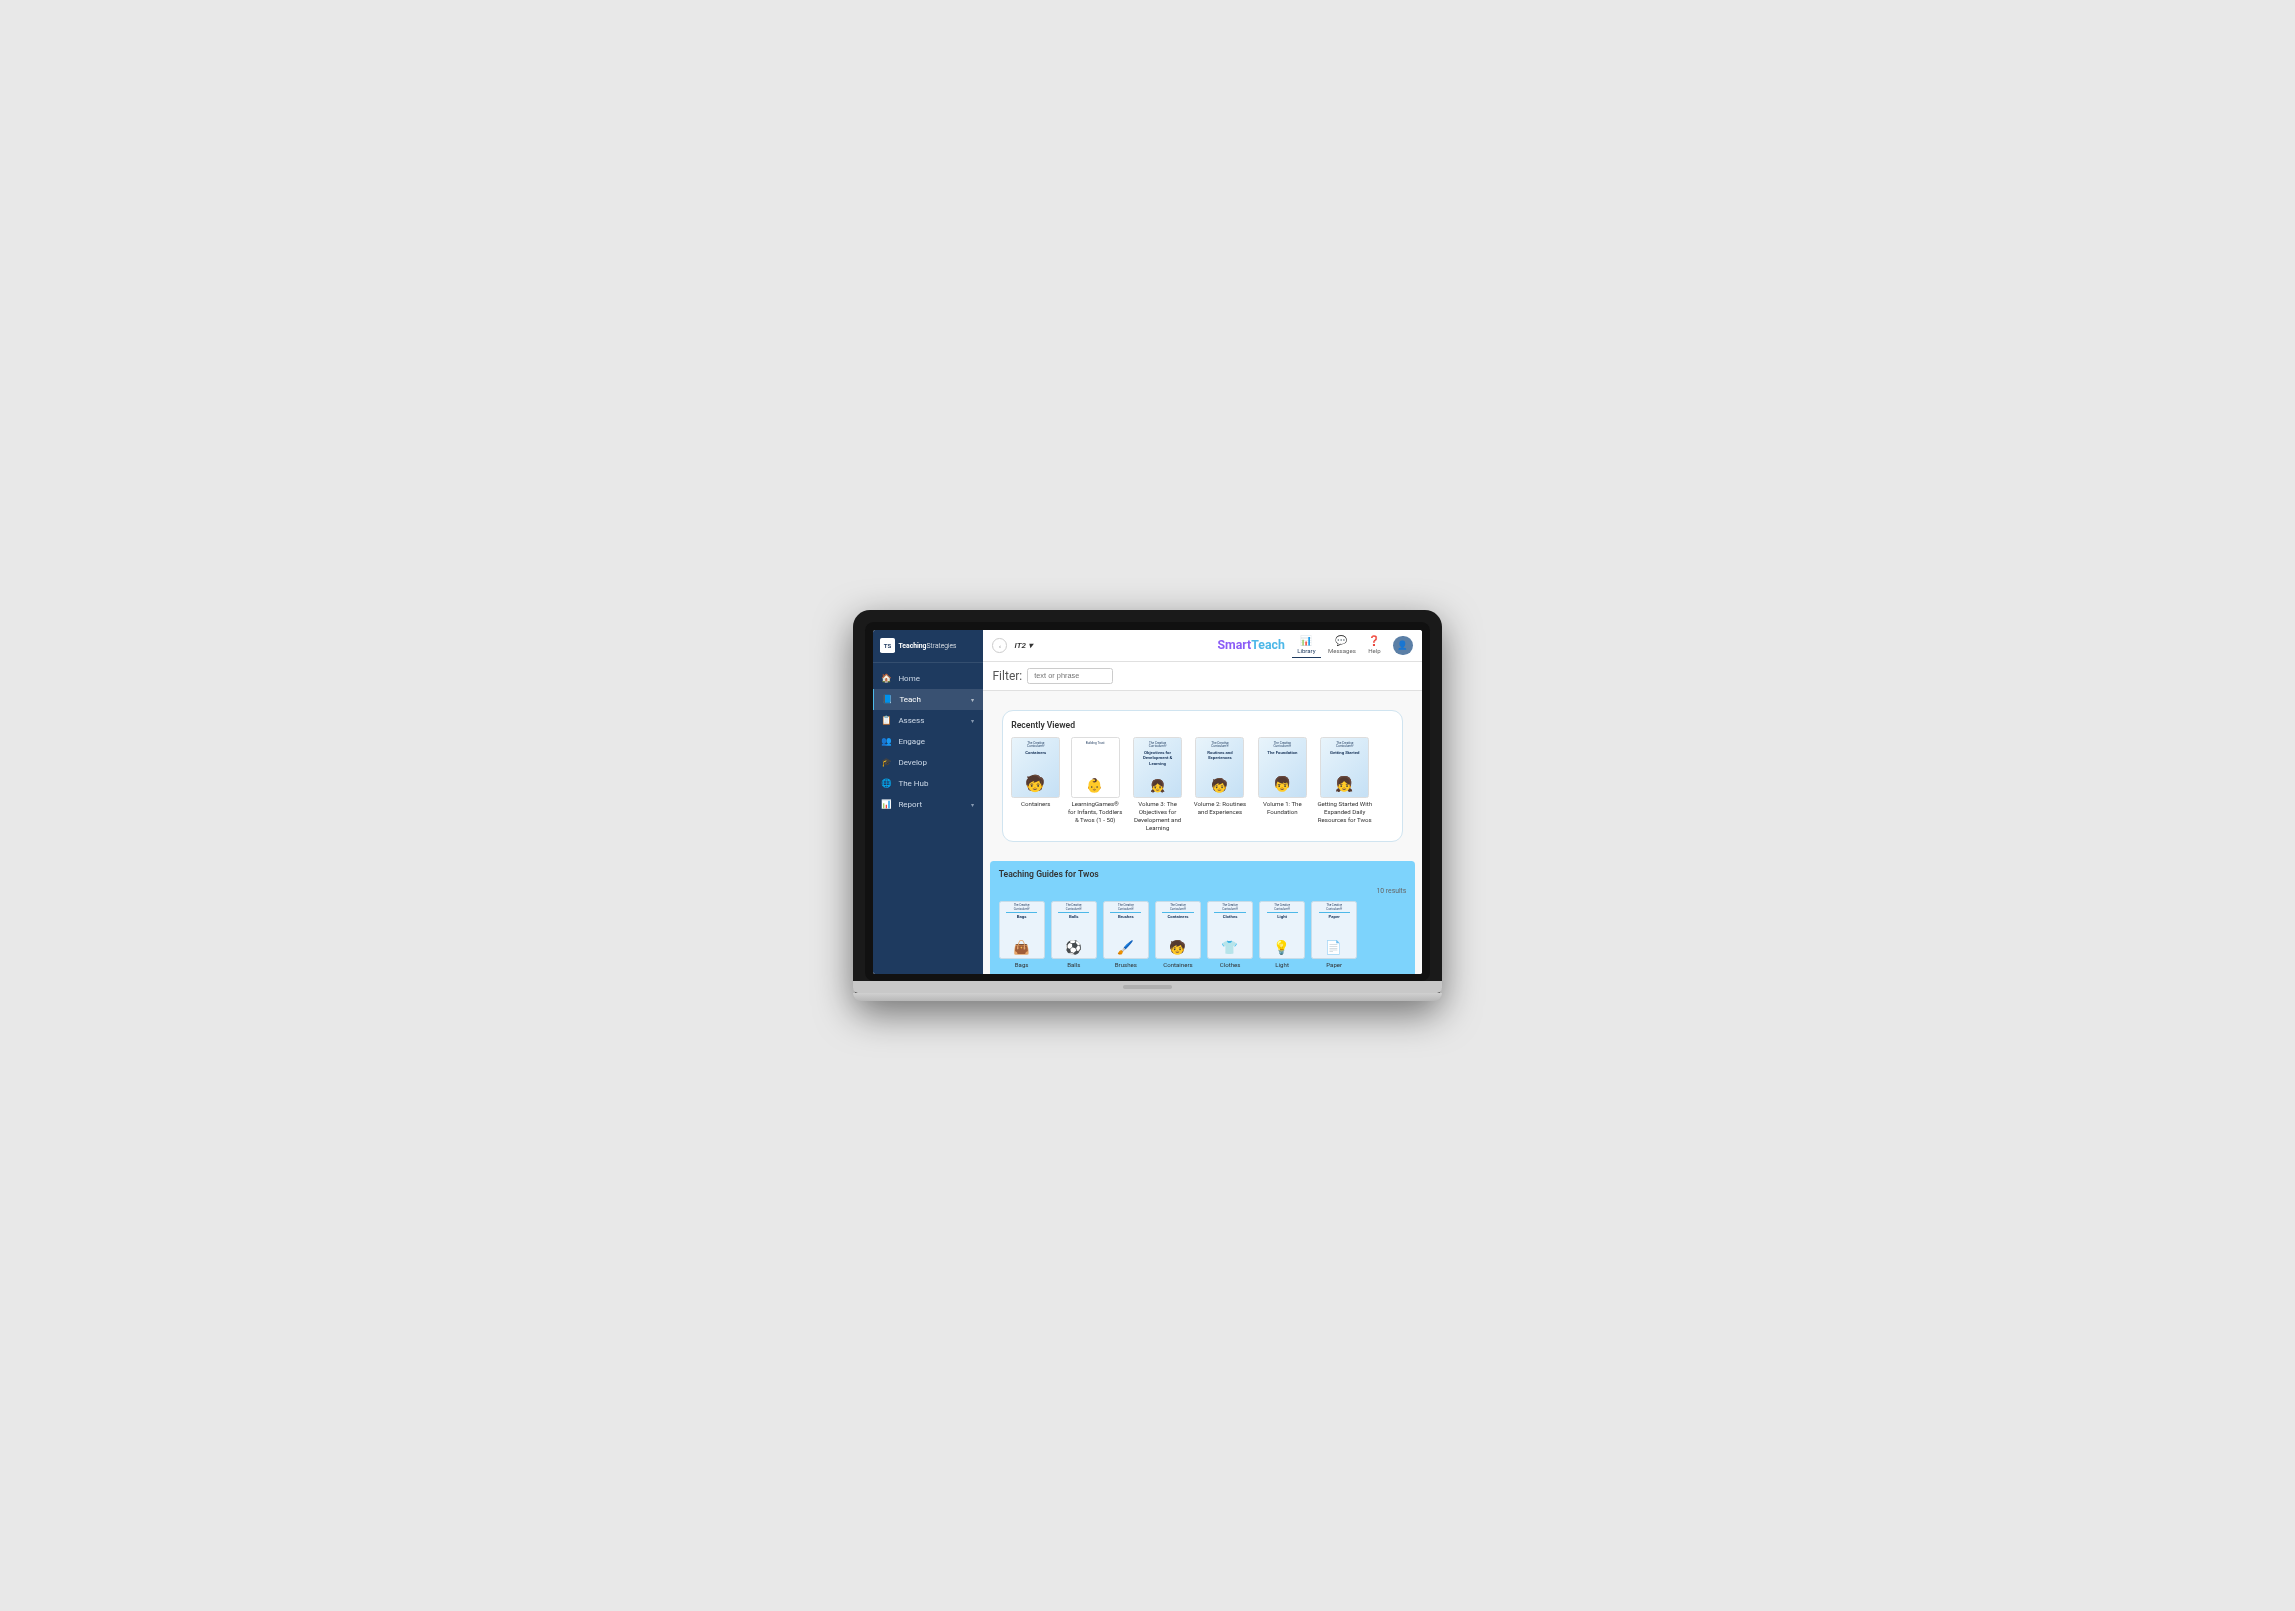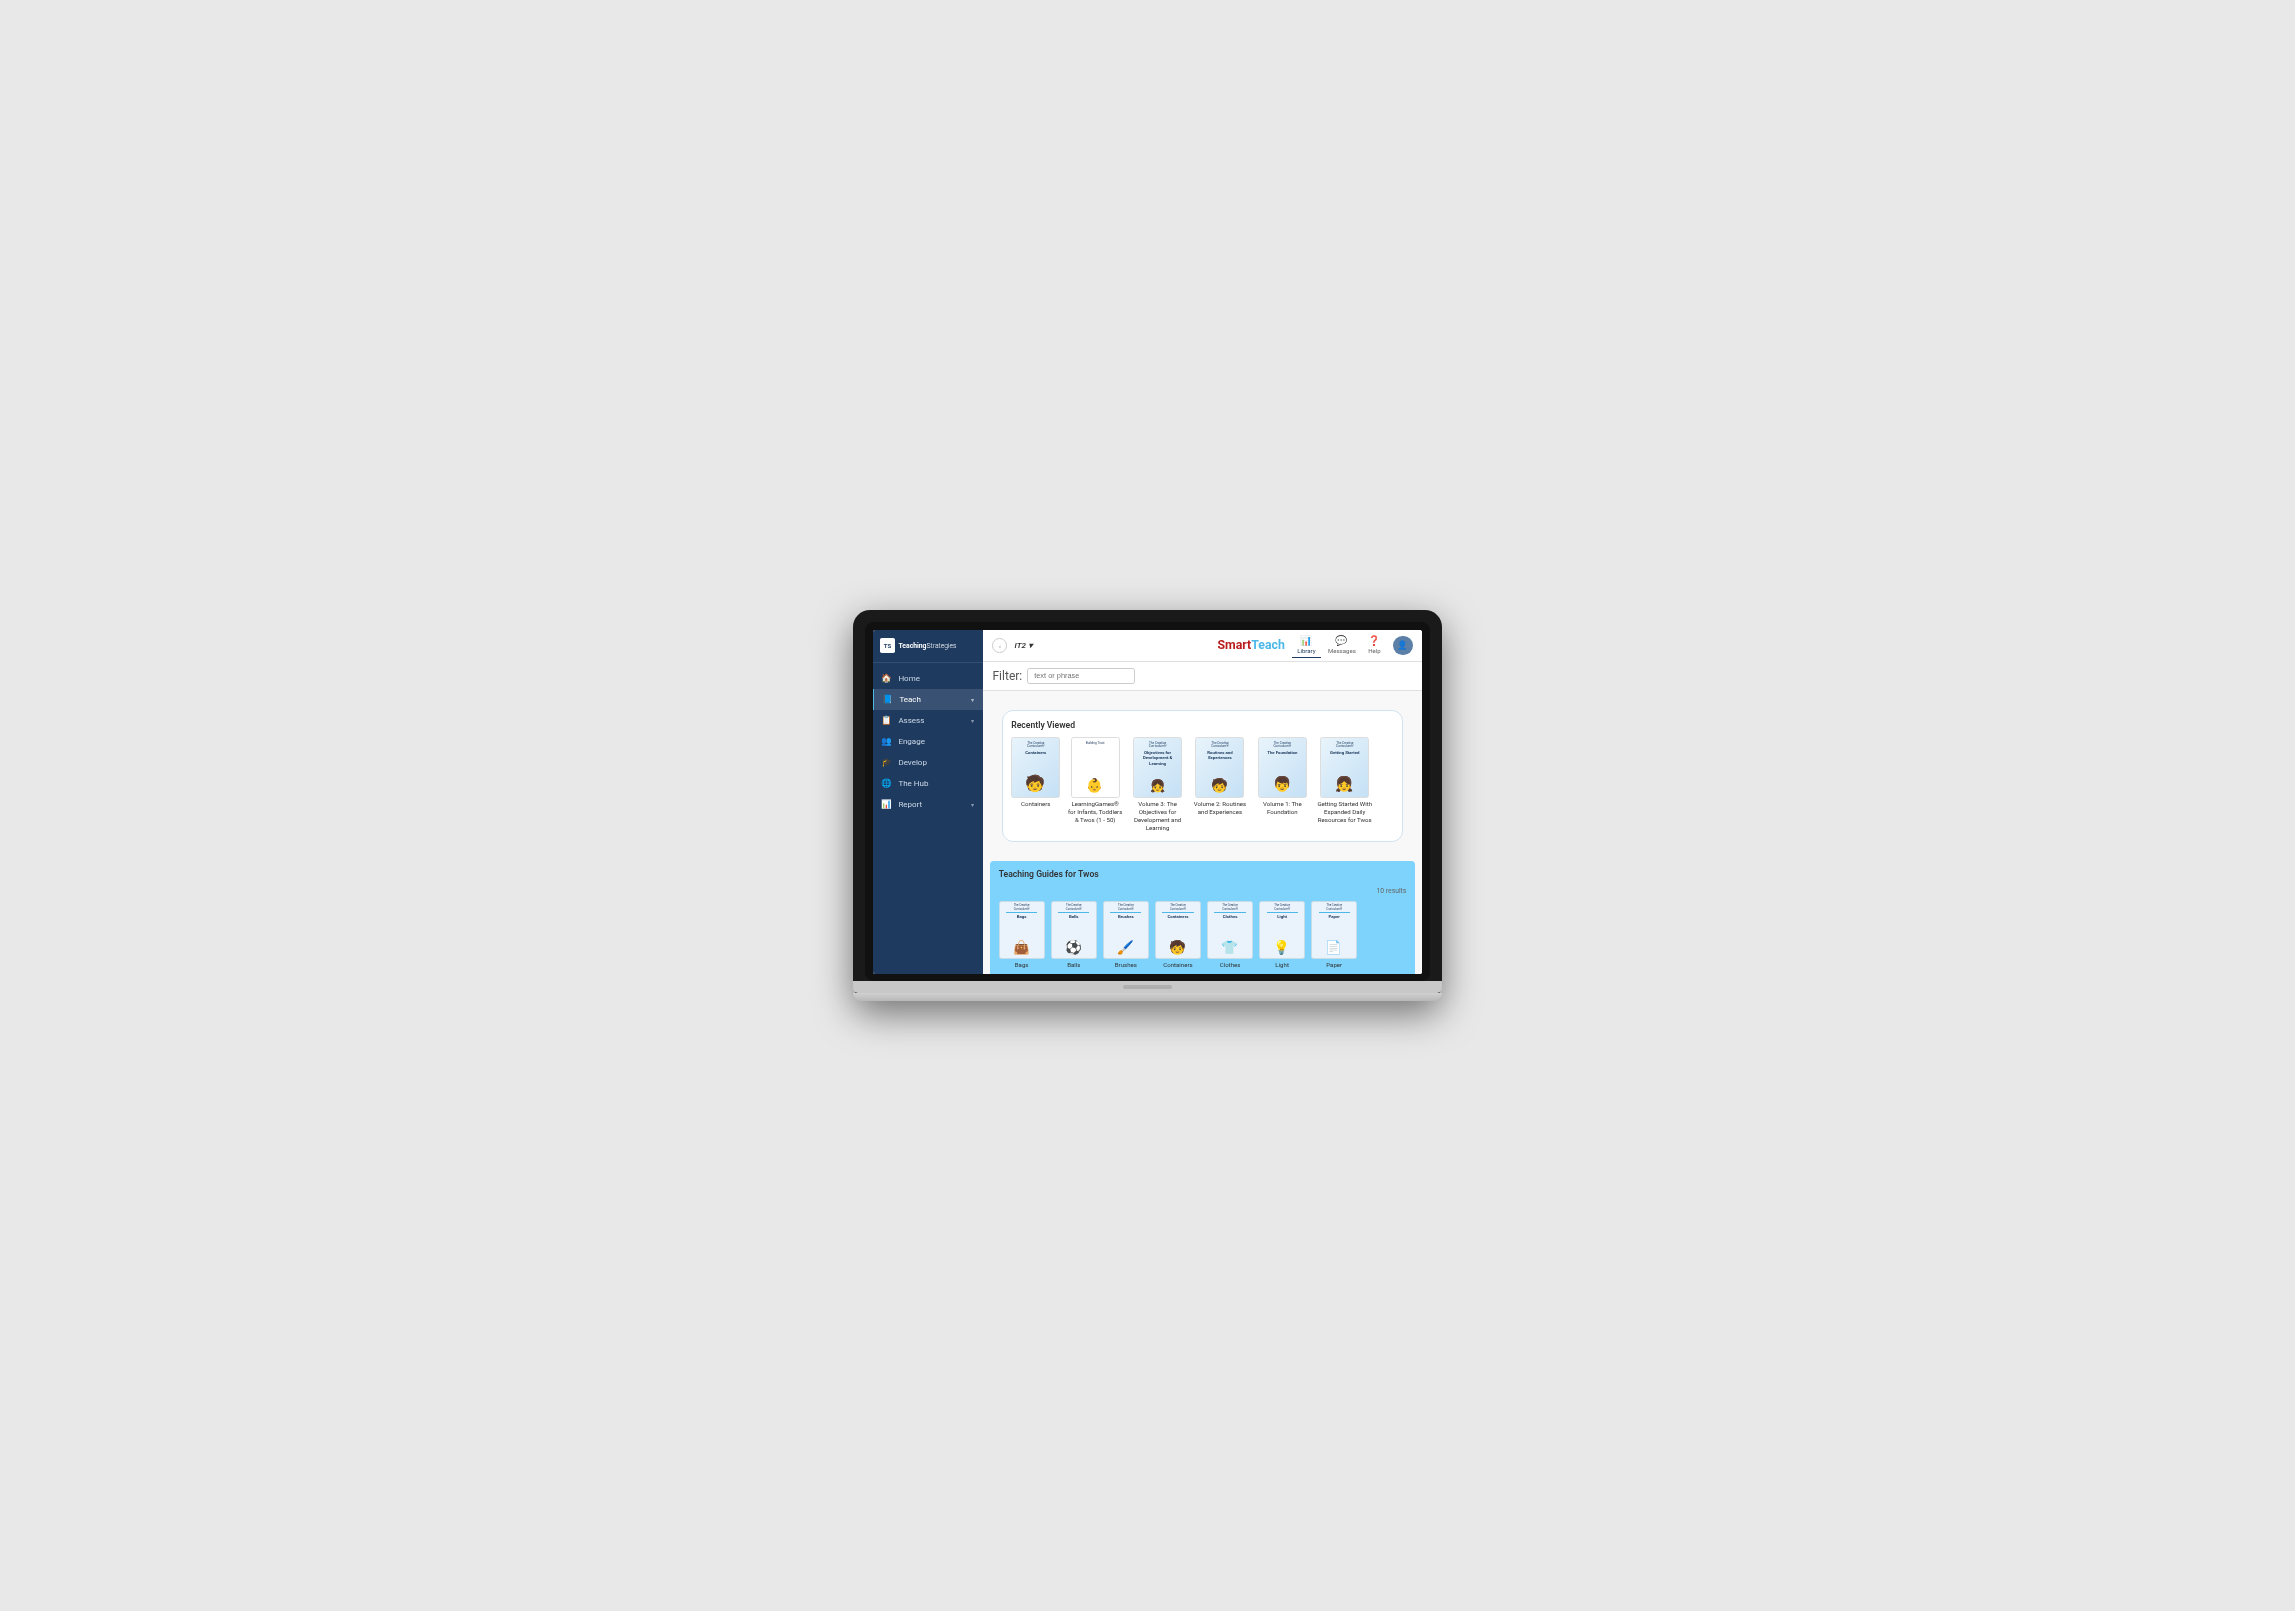--- a/index.html
+++ b/index.html
@@ -180,21 +180,21 @@
     }
 
     .brand-name {
       margin-left: auto;
       font-size: 12.3px;
       font-weight: 700;
       color: #1e3a5f;
     }
 
     .brand-name span {
-      color: #b91c1c;
+      color: #8b5cf6;
     }
 
     .topbar-actions {
       display: flex;
       align-items: center;
       gap: 2.5px;
     }
 
     .topbar-action {
       display: flex;
@@ -251,21 +251,21 @@
       font-size: 12px;
       color: #555;
     }
 
     .filter-input {
       border: 0.6px solid #ccc;
       border-radius: 2.5px;
       padding: 2.5px 6.1px;
       font-size: 7.4px;
       color: #999;
-      width: 108px;
+      width: 86px;
     }
 
     .section-card {
       margin: 19px;
       background: #fff;
       border: 0.6px solid #d0e4f0;
       border-radius: 11px;
       padding: 8.6px;
     }
 

